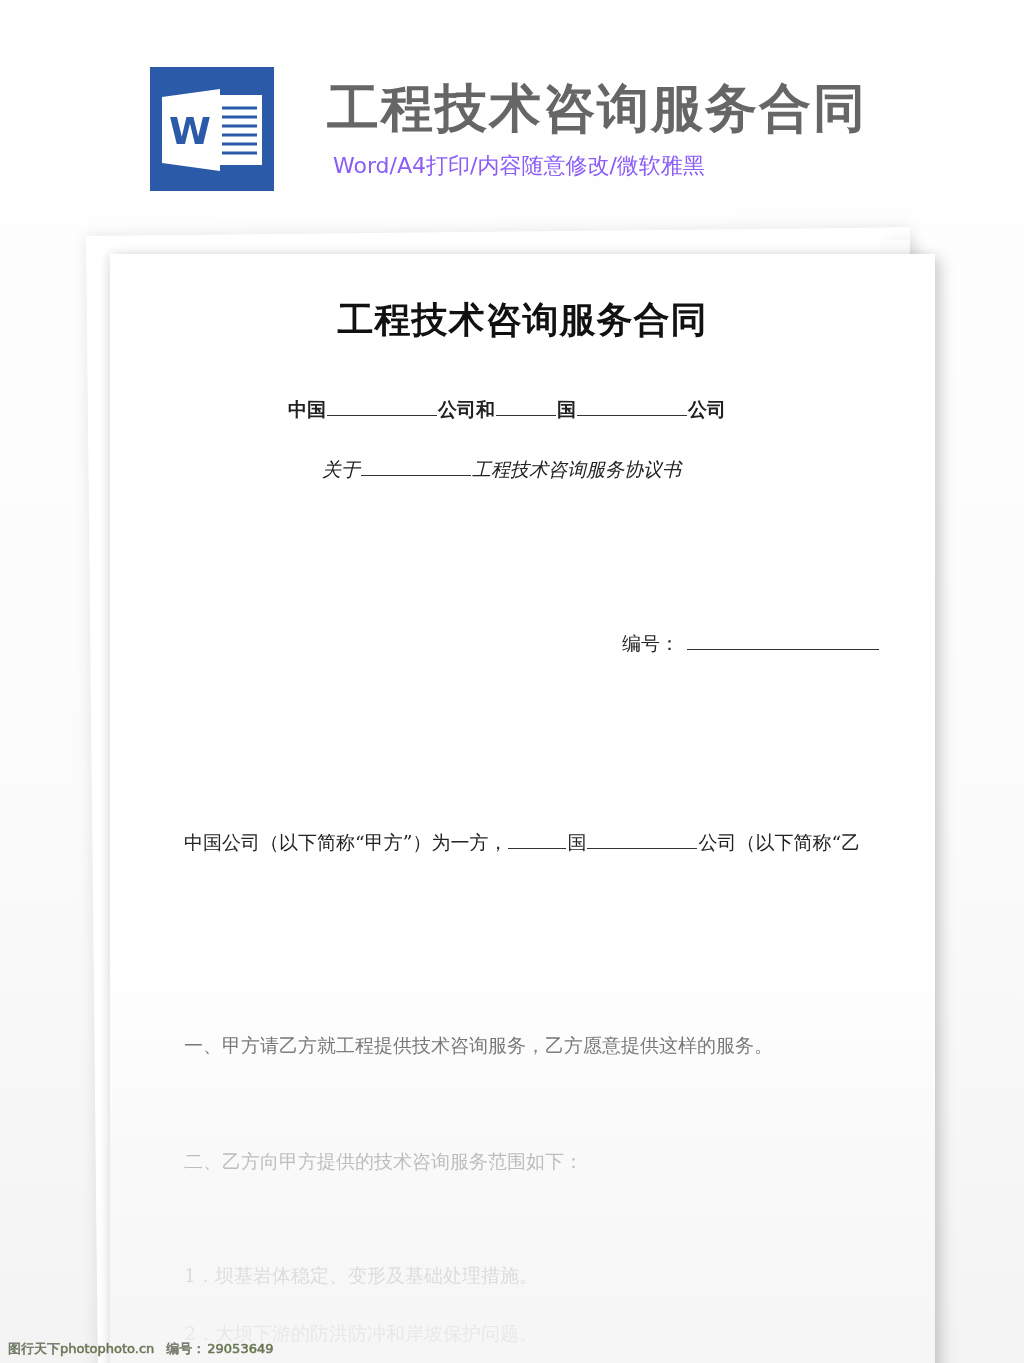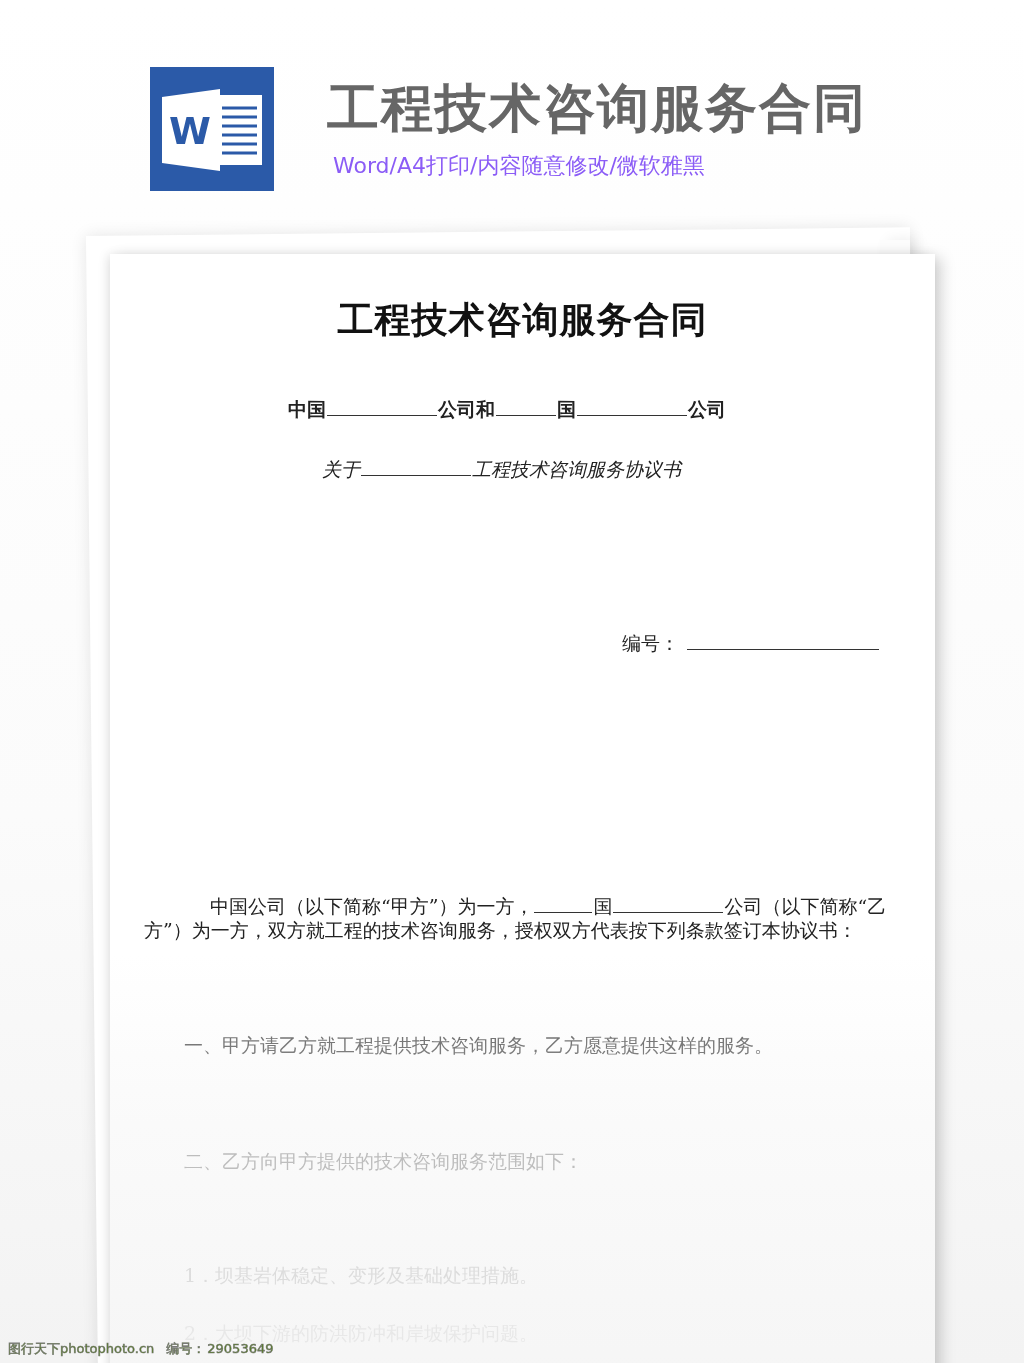--- a/index.html
+++ b/index.html
@@ -68,21 +68,21 @@
   }
   .blank {
     display: inline-block; border-bottom: 1.6px solid #333333;
     height: 18px; vertical-align: baseline; margin: 0 1px;
   }
 
   .l-parties { left: 178px; top: 142px; font-weight: bold; }
   .l-about   { left: 212px; top: 202px; font-style: italic; }
   .l-number  { left: 512px; top: 376px; }
   .l-date    { left: 460px; top: 432px; }
-  .l-intro1  { left: 74px; top: 639px; margin-left: 26px; }
+  .l-intro1  { left: 74px; top: 575px; }
   .l-intro2  { left: 34px; top: 663px; }
   .l-clause1 { left: 74px; top: 778px; color: #444444; }
   .l-clause2 { left: 74px; top: 894px; color: #6e6e6e; }
   .l-item1   { left: 74px; top: 1008px; color: #a8a8a8; }
   .l-item2   { left: 74px; top: 1066px; color: #c6c6c6; }
 
   
   .watermark {
     position: absolute; left: 8px; top: 1340px;
     font-size: 13px; color: #4d7c0f; letter-spacing: 0px;
@@ -129,21 +129,20 @@
   </div>
 
   <div class="line l-number">
     <span>编号：</span><span class="blank" style="width:192px; margin-left:8px"></span>
   </div>
 
 
   <div class="line l-intro1">
     <span>中国公司（以下简称“甲方”）为一方，</span><span class="blank" style="width:58px"></span><span>国</span><span class="blank" style="width:110px"></span><span>公司（以下简称“乙</span>
   </div>
-  <div class="line l-intro2">方”）为一方，双方就工程的技术咨询服务，授权双方代表按下列条款签订本协议书：</div>
 
   <div class="line l-clause1">一、甲方请乙方就工程提供技术咨询服务，乙方愿意提供这样的服务。</div>
   <div class="line l-clause2">二、乙方向甲方提供的技术咨询服务范围如下：</div>
 
   <div class="line l-item1">1．坝基岩体稳定、变形及基础处理措施。</div>
   <div class="line l-item2">2．大坝下游的防洪防冲和岸坡保护问题。</div>
 
   <div class="paper-fade"></div>
 </div>
 

